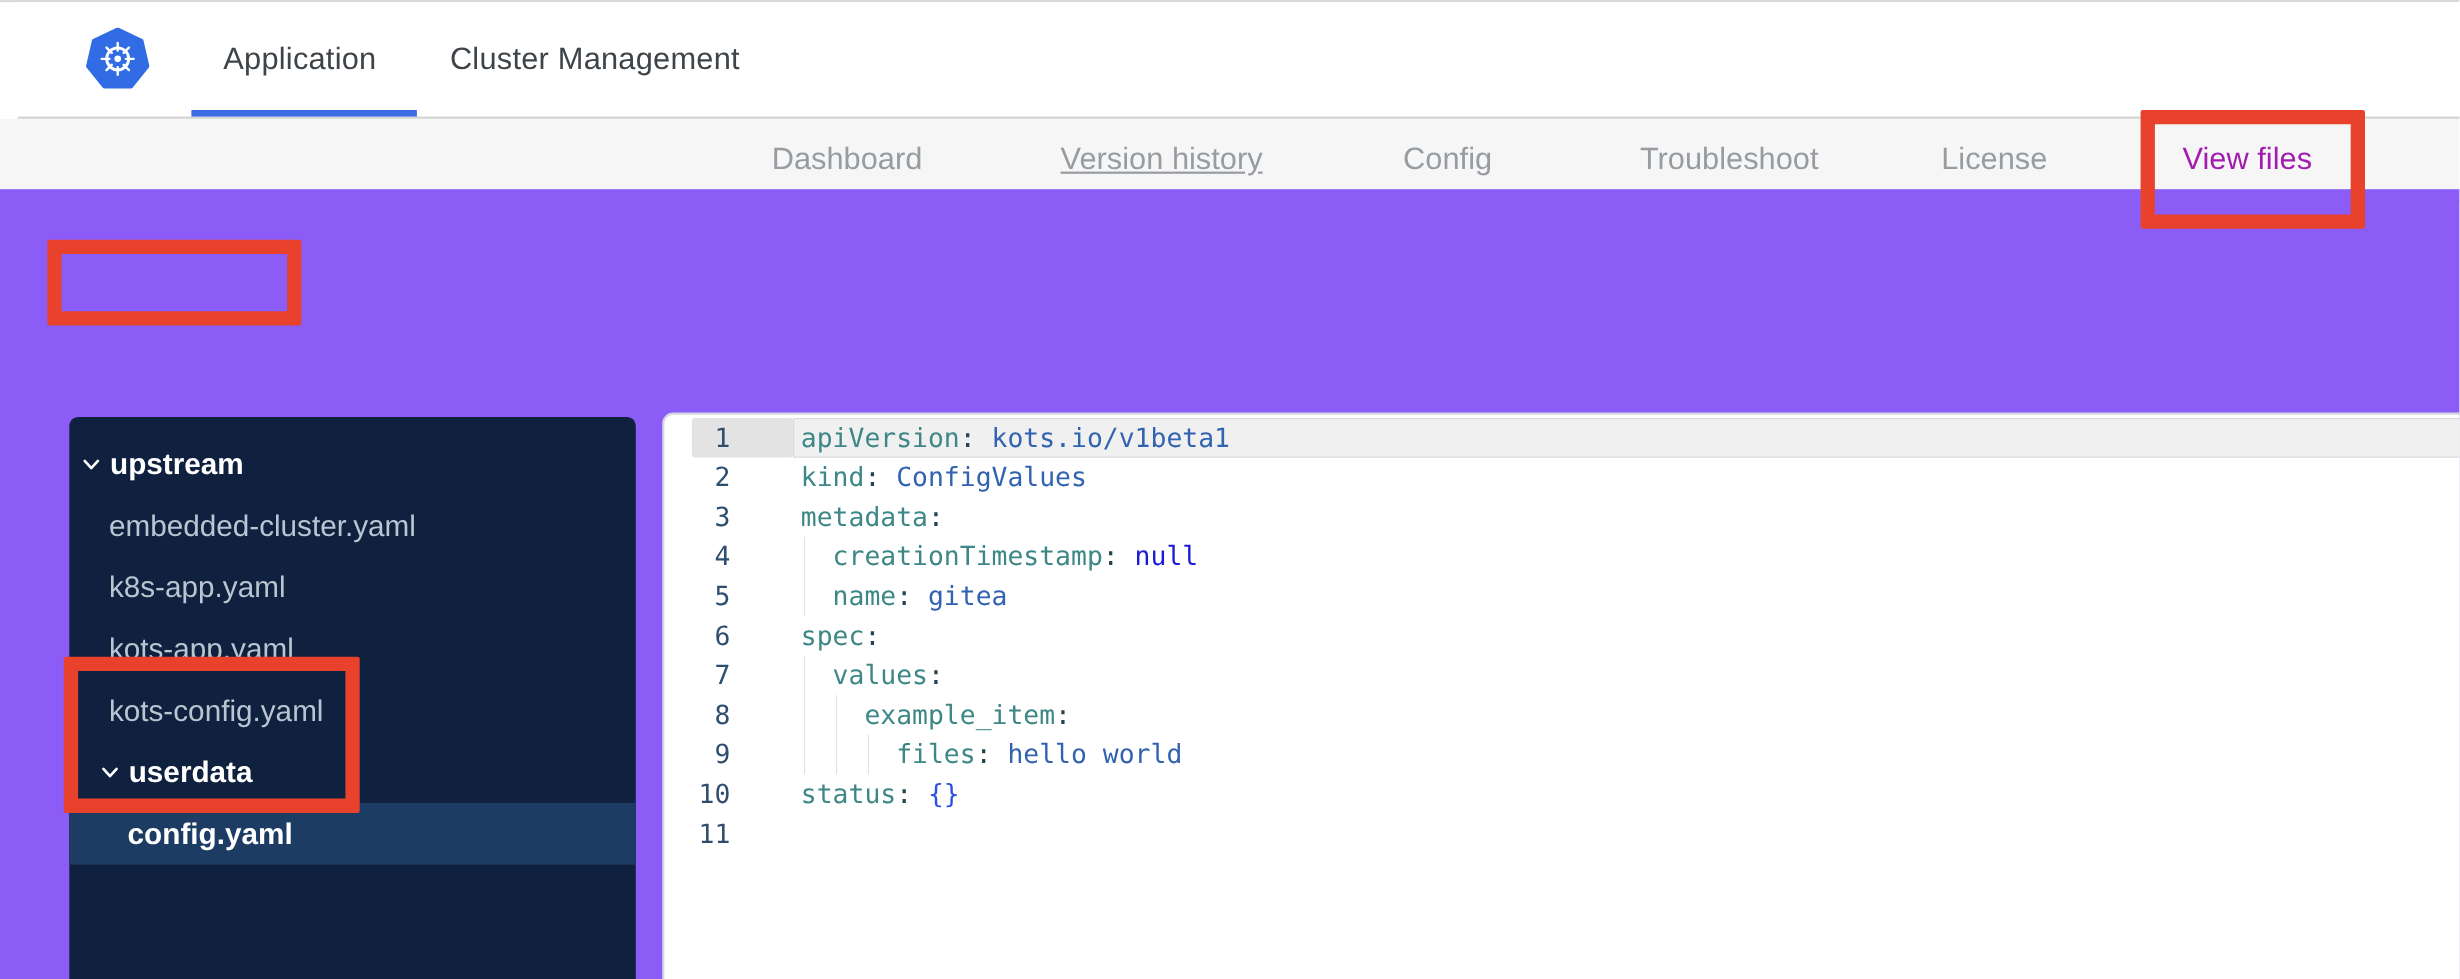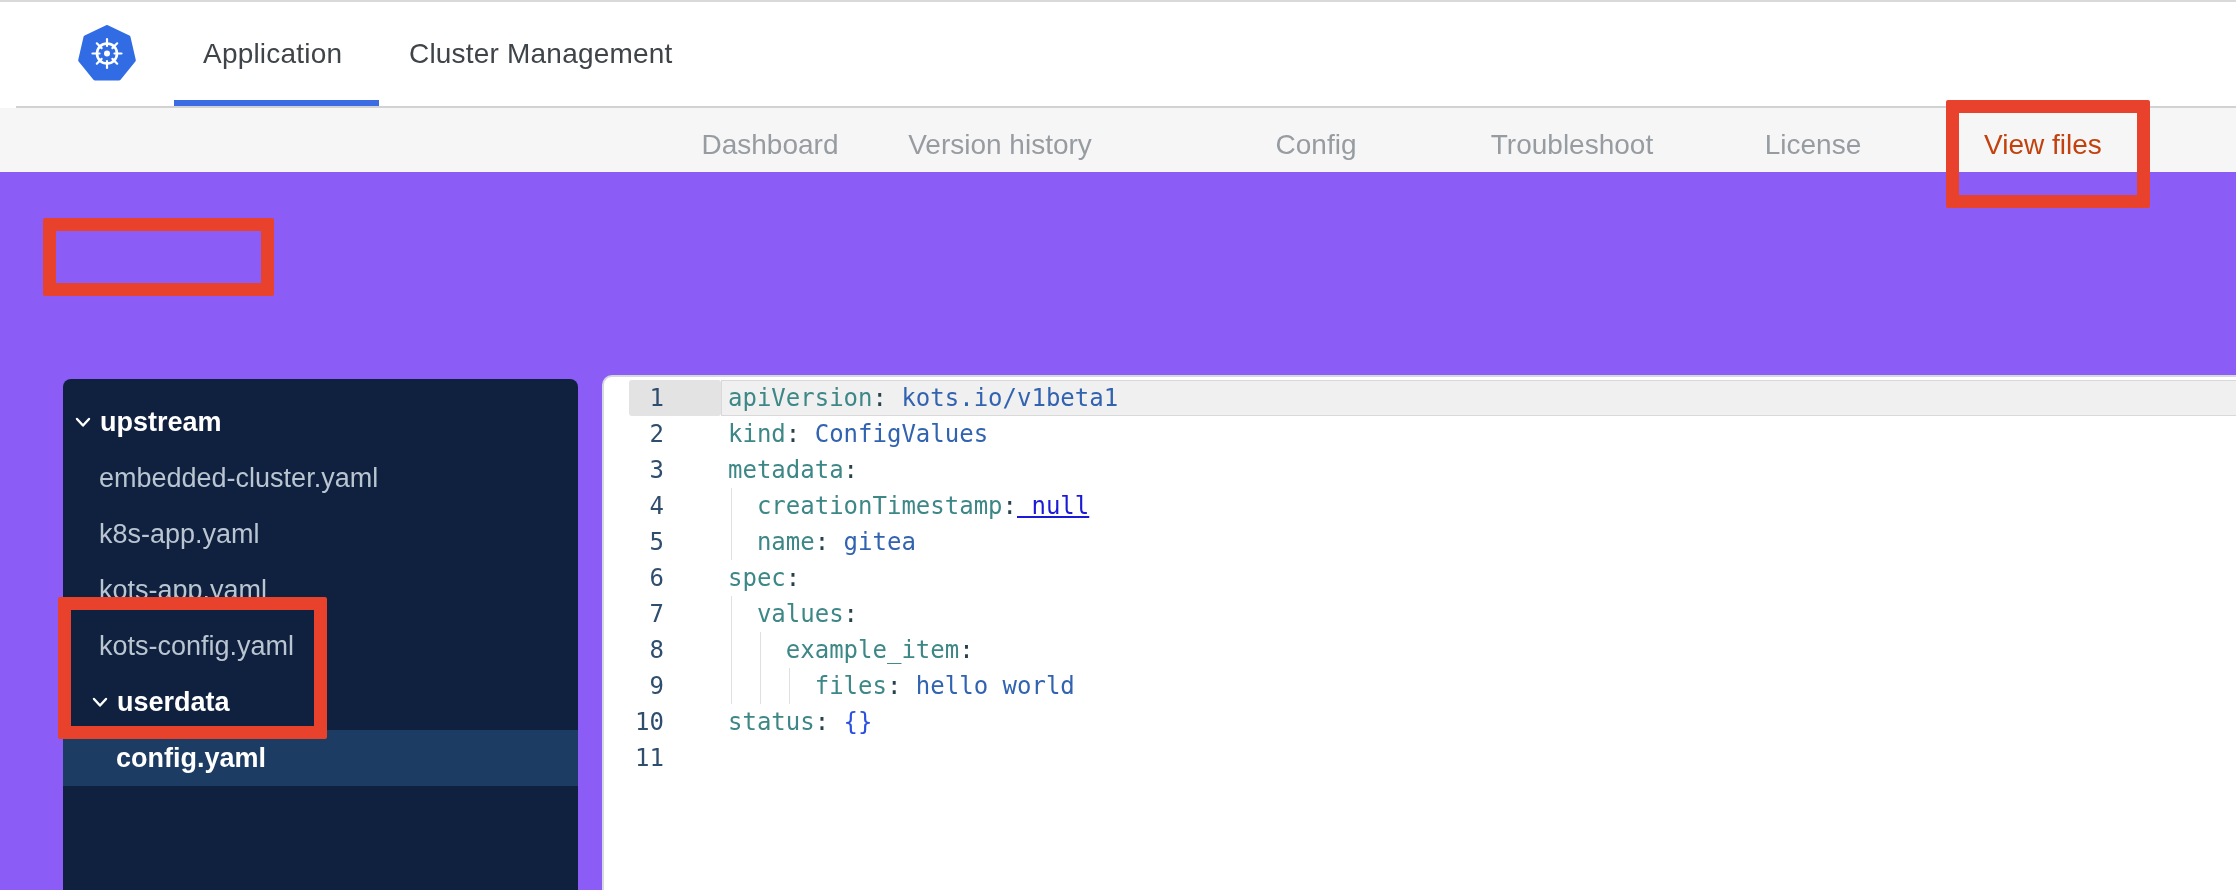--- a/index.html
+++ b/index.html
@@ -12,21 +12,21 @@
   .top-hairline{position:absolute;left:0;top:0;width:100%;height:2px;background:#d9d9d9;}
   .topnav{position:absolute;left:16px;top:2px;width:100%;height:104px;background:#ffffff;border-bottom:2px solid #d2d2d2;}
   .k8s-logo{position:absolute;left:62px;top:23px;width:58px;height:58px;}
   .appnav-tab{position:absolute;top:0;height:104px;display:flex;align-items:center;
     font-size:28px;color:#3f4449;letter-spacing:.2px;cursor:pointer;}
   .appnav-underline{position:absolute;left:158px;bottom:0;width:205px;height:6px;background:#3d6be3;}
   
   .tabbar{position:absolute;left:0;top:108px;width:100%;height:74px;background:#f6f6f7;border-bottom:2px solid #c9ccd0;}
   .page-tab{position:absolute;top:0;height:74px;display:flex;align-items:center;justify-content:center;
     transform:translateX(-50%);font-size:28px;color:#979ca1;cursor:pointer;white-space:nowrap;}
-  .page-tab.active{color:#c2410c;}
+  .page-tab.active{color:#a21caf;}
   .viewfiles-underline{position:absolute;left:1968px;top:66px;width:158px;height:6px;background:#3d6be3;}
   
   .content{position:absolute;left:0;top:172px;width:100%;height:785px;background:#8b5cf6;}
   
   .sidebar{position:absolute;left:63px;top:207px;width:515px;height:683px;
     background:#10203f;border-radius:8px 8px 0 0;padding-top:15px;box-sizing:border-box;}
   .tree-row{position:relative;height:56px;display:flex;align-items:center;
     font-size:27px;color:#b9c5d1;cursor:pointer;box-sizing:border-box;white-space:nowrap;}
   .tree-row.folder{color:#ffffff;font-weight:700;}
   .tree-row.selected{background:#1d3c63;color:#ffffff;font-weight:700;}
@@ -43,21 +43,21 @@
   .line-hl{position:absolute;left:117px;right:0;top:3px;height:36px;background:#f0f0f0;
     border-top:1px solid #d9d9d9;border-bottom:1px solid #d9d9d9;border-left:1px solid #d9d9d9;box-sizing:border-box;}
   .gutter{position:absolute;left:0;top:3px;width:60px;text-align:right;color:#2f4e6e;}
   .gutter div{height:36px;line-height:36px;}
   .code{position:absolute;left:124px;top:3px;right:0;}
   .code-line{position:relative;height:36px;line-height:36px;white-space:pre;}
   .indent-guide{position:absolute;top:0;width:1px;background:#e0e0e0;}
   .tok-key{color:#3e8787;}
   .tok-colon{color:#27424e;}
   .tok-value{color:#3163b1;}
-  .tok-special{color:#1b1bd7;text-decoration:underline;}
+  .tok-special{color:#1b1bd7;}
   .tok-brace{color:#2b50e0;}
   
   .annotation{position:absolute;border:13px solid #e8422d;border-radius:2px;box-sizing:border-box;pointer-events:none;z-index:50;}
 </style>
 </head>
 <body>
 
 <div class="top-hairline"></div>
 
 <div class="topnav">
@@ -81,21 +81,21 @@
   <div id="appnav-tabs">
       <div class="appnav-tab" style="left: 187px;">Application</div>
       <div class="appnav-tab" style="left: 393px;">Cluster Management</div>
     </div>
   <div class="appnav-underline"></div>
 </div>
 
 <div class="tabbar">
   <div id="page-tabs">
       <div class="page-tab" style="left: 770px; text-align: right;">Dashboard</div>
-      <div class="page-tab" style="left: 1000px;">Version history</div>
+      <div class="page-tab" style="left: 1056px; text-decoration: underline;">Version history</div>
       <div class="page-tab" style="left: 1316px;">Config</div>
       <div class="page-tab" style="left: 1572px;">Troubleshoot</div>
       <div class="page-tab" style="left: 1813px;">License</div>
       <div class="page-tab active" style="left: 2043px;">View files</div>
     </div>
   <div class="viewfiles-underline"></div>
 </div>
 
 <div class="content">
   <div class="sidebar" id="file-tree">

